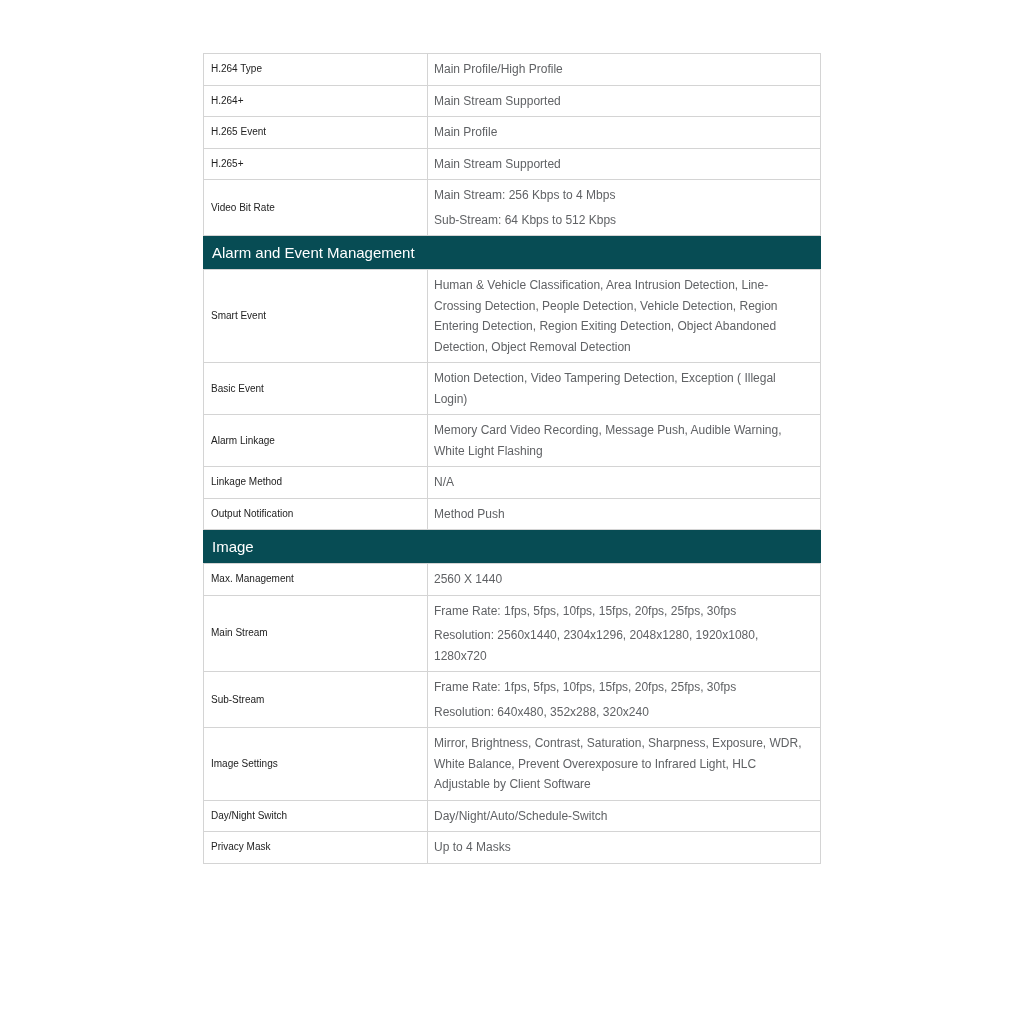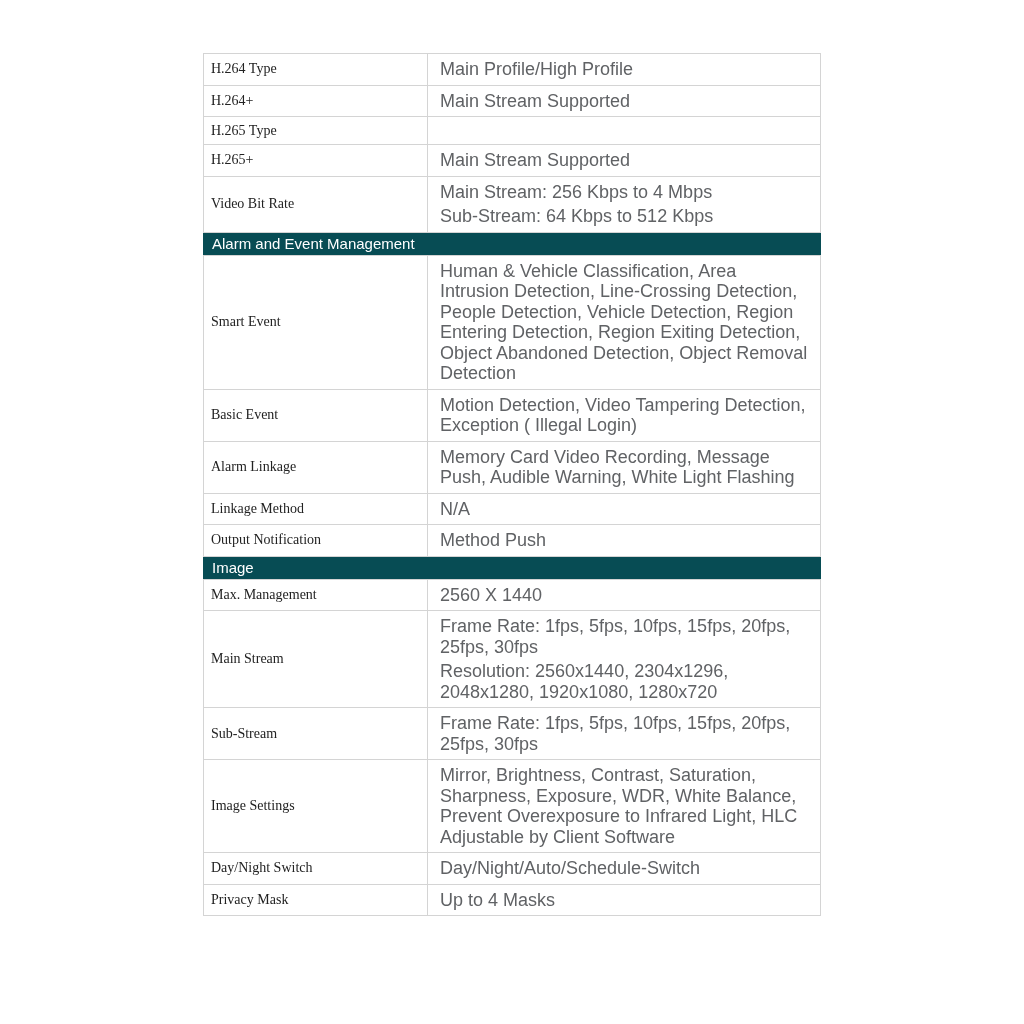--- a/index.html
+++ b/index.html
@@ -25,40 +25,38 @@
     border-bottom: 1px solid var(--border, #d4d4d4);
   }
   .cell.label {
     width: 224px;
     flex: 0 0 224px;
     border-right: 1px solid var(--border, #d4d4d4);
     display: flex;
     align-items: center;
     padding: 3px 8px 3px 7px;
     color: var(--label_text, #222222);
-    font-size: 14px;
+    font-size: 10px;
     line-height: 18px;
-    font-family: Liberation Serif, serif;
   }
   .cell.value {
     flex: 1 1 auto;
     display: flex;
     flex-direction: column;
     justify-content: flex-end;
     padding: 3px 10px 3px 6px;
     color: var(--value_text, #606265);
-    font-size: 18px;
-    margin-left: 6px;
+    font-size: 12px;
   }
   .cell.value p {
     margin: 2px 0;
     line-height: 20.5px;
   }
   .section {
-    height: 23px;
+    height: 34px;
     margin: 0 -1px;
     display: flex;
     align-items: center;
     padding-left: 9px;
     background: var(--section_bg, #074c54);
     color: var(--section_text, #ffffff);
     font-size: 15px;
   }
   .section-row:not(:last-child) {
     border-bottom: 1px solid var(--border, #d4d4d4);
@@ -77,21 +75,24 @@
   </div>
 
   <div class="row">
     <div class="cell label">H.264+</div>
     <div class="cell value">
       <p>Main Stream Supported</p>
     </div>
   </div>
 
   <div class="row">
-    <div class="cell label">H.265 Type</div>
+    <div class="cell label">H.265 Event</div>
+    <div class="cell value">
+      <p>Main Profile</p>
+    </div>
   </div>
 
   <div class="row">
     <div class="cell label">H.265+</div>
     <div class="cell value">
       <p>Main Stream Supported</p>
     </div>
   </div>
 
   <div class="row">
@@ -153,20 +154,21 @@
     <div class="cell value">
       <p>Frame Rate: 1fps, 5fps, 10fps, 15fps, 20fps, 25fps, 30fps</p>
       <p>Resolution: 2560x1440, 2304x1296, 2048x1280, 1920x1080, 1280x720</p>
     </div>
   </div>
 
   <div class="row">
     <div class="cell label">Sub-Stream</div>
     <div class="cell value">
       <p>Frame Rate: 1fps, 5fps, 10fps, 15fps, 20fps, 25fps, 30fps</p>
+      <p>Resolution: 640x480, 352x288, 320x240</p>
     </div>
   </div>
 
 
   <div class="row">
     <div class="cell label">Image Settings</div>
     <div class="cell value">
       <p>Mirror, Brightness, Contrast, Saturation, Sharpness, Exposure, WDR, White Balance, Prevent Overexposure to Infrared Light, HLC Adjustable by Client Software</p>
     </div>
   </div>

